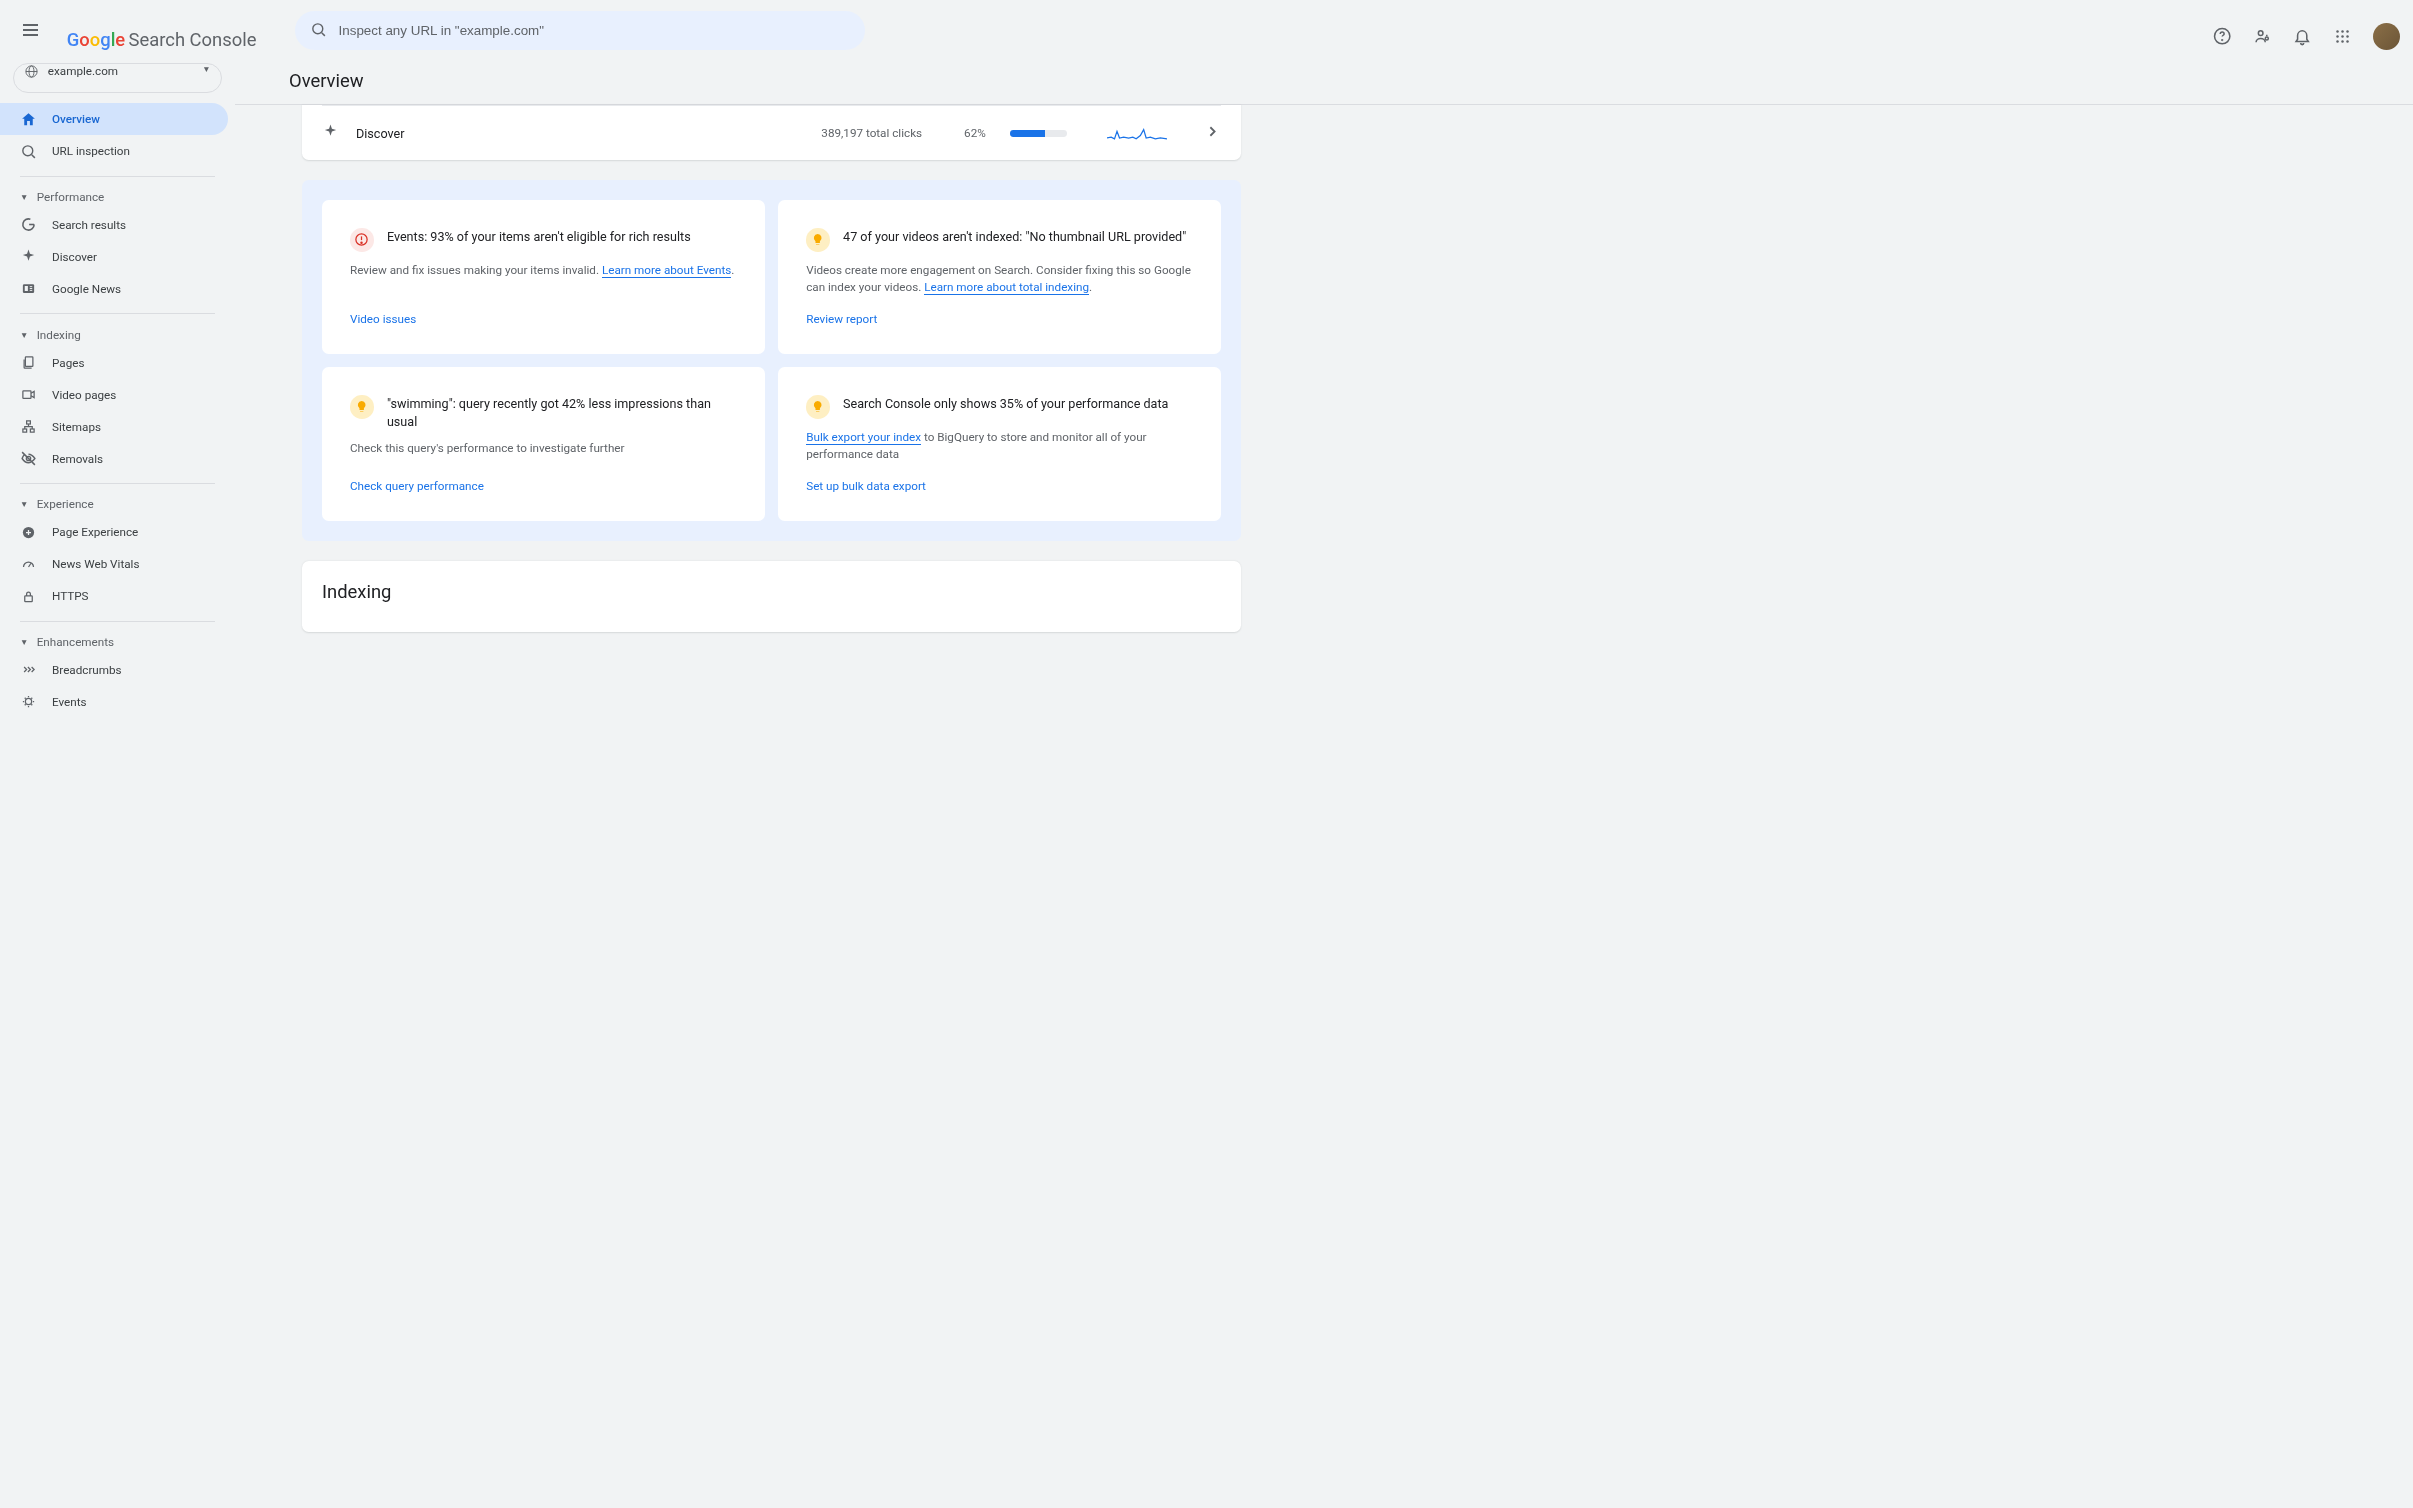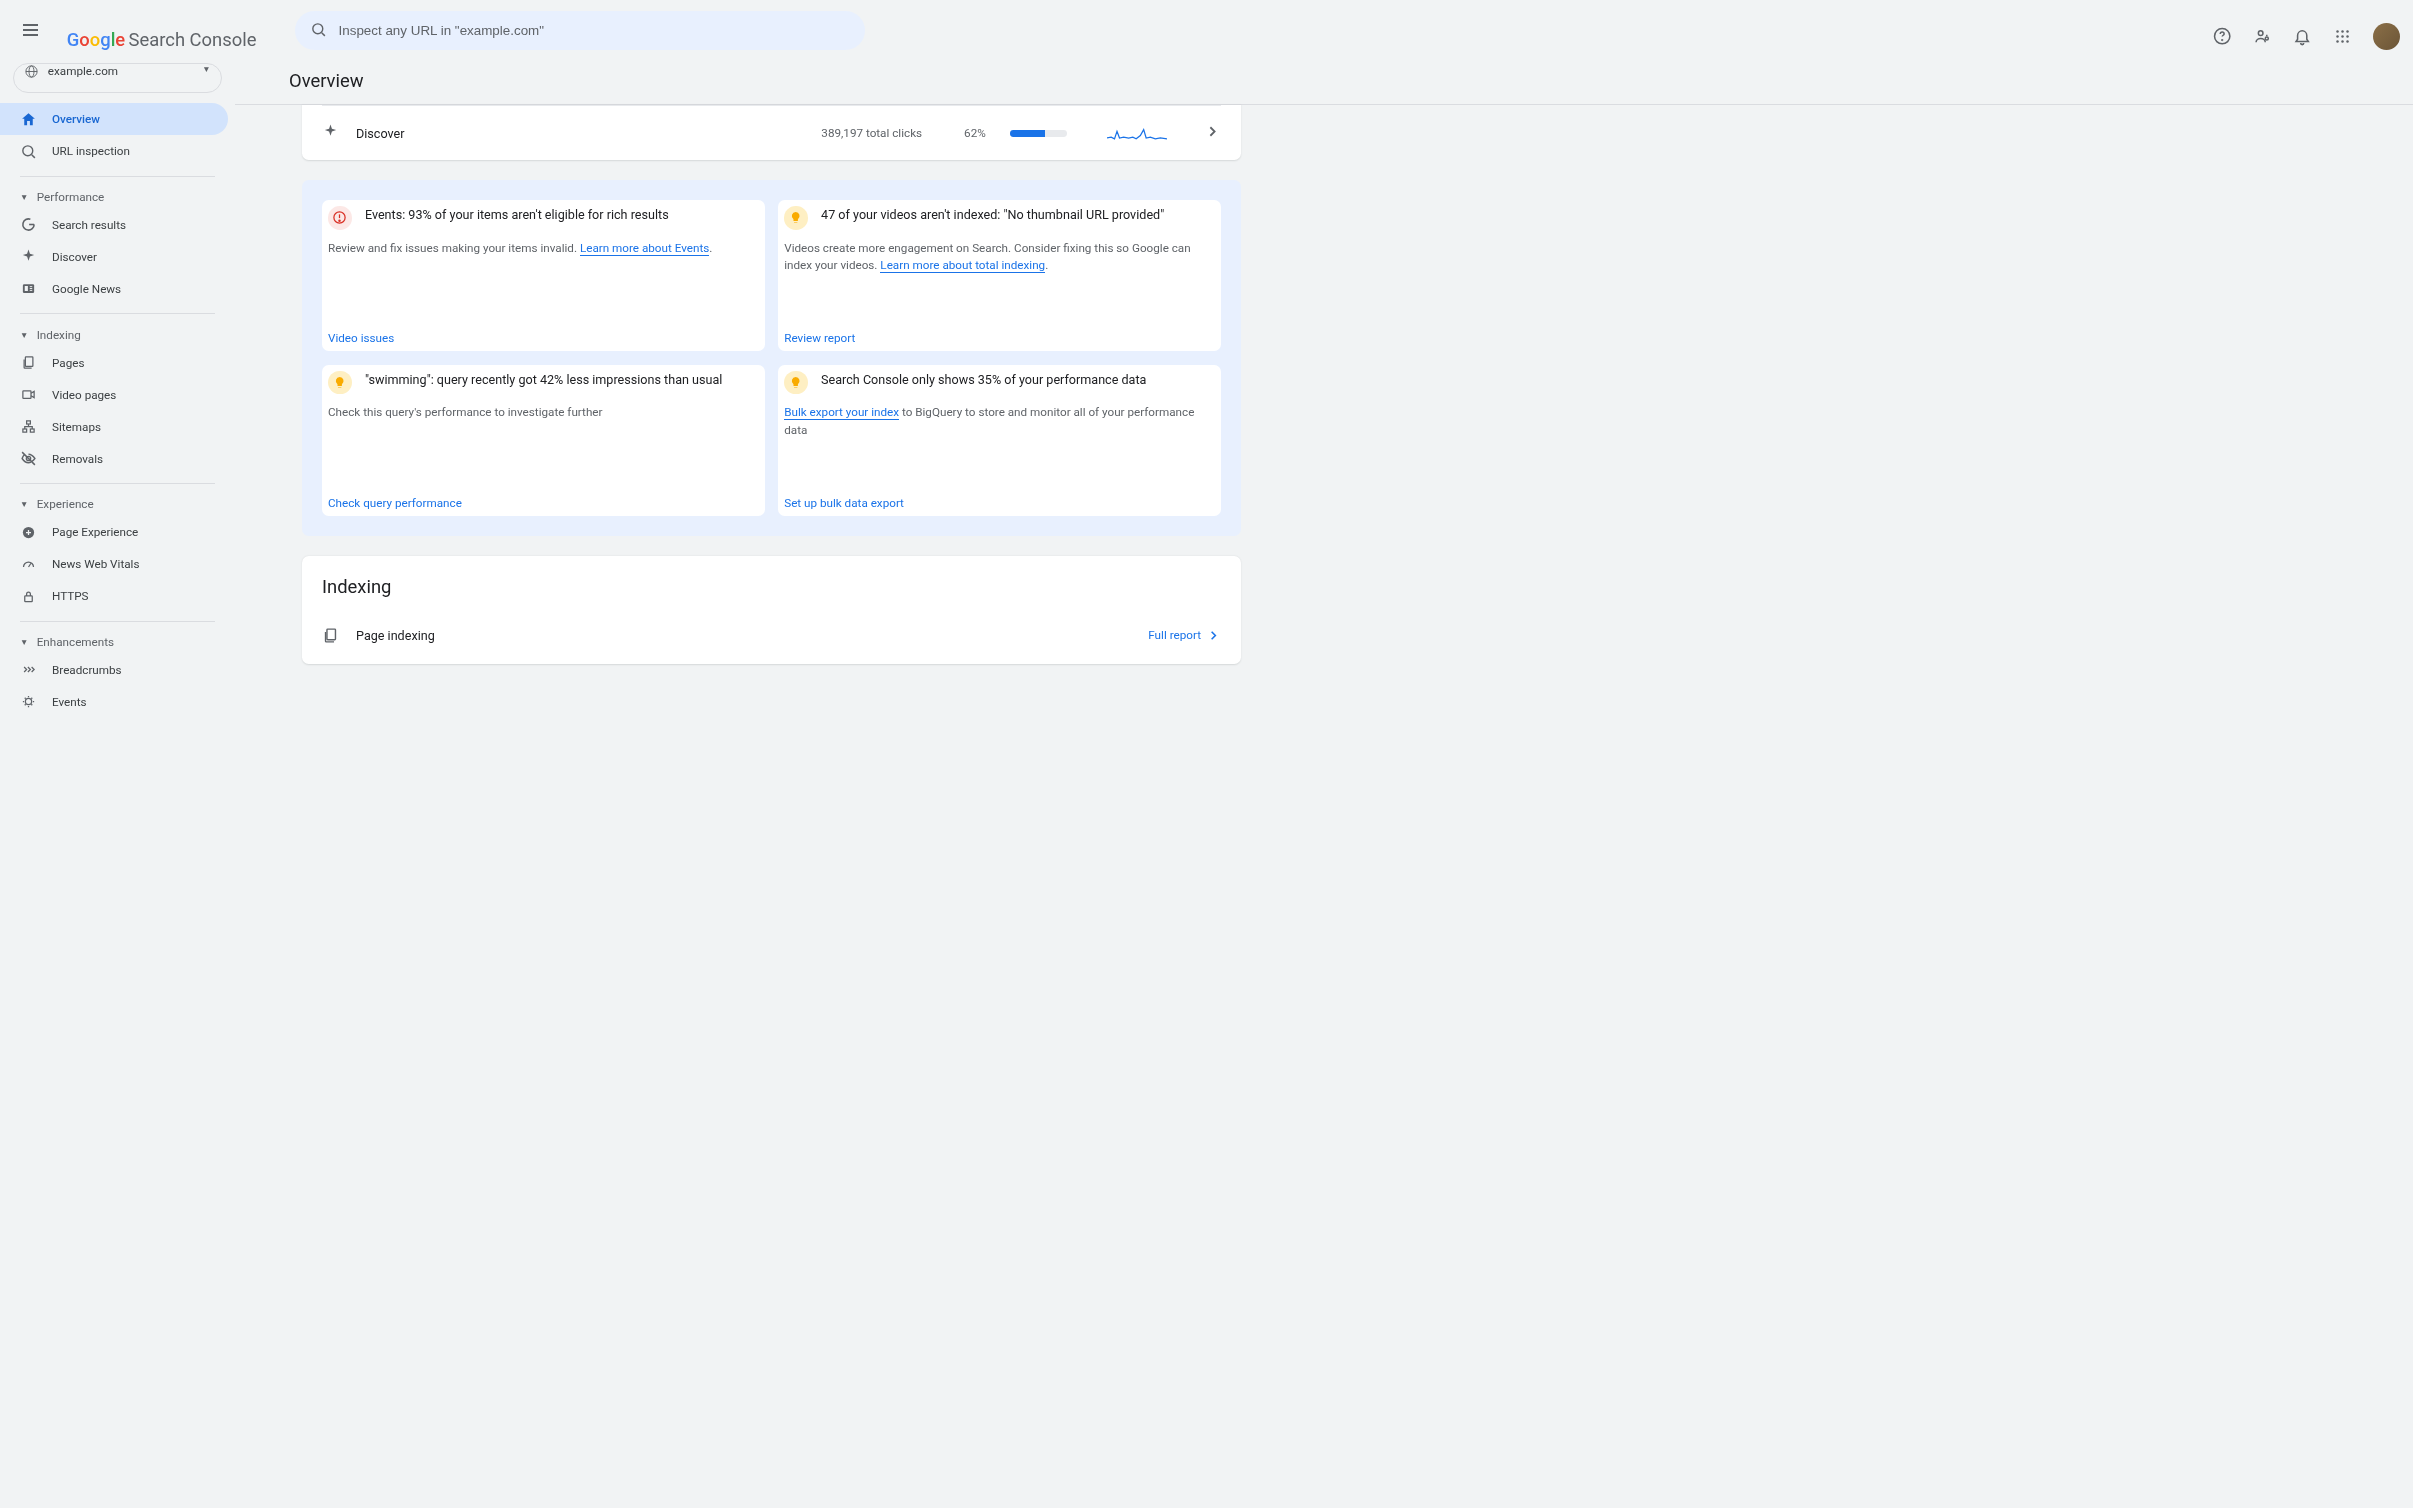--- a/index.html
+++ b/index.html
@@ -57,21 +57,21 @@
 
 
 .rec-section { background: #e8f0fe; border-radius: 6.7px; padding: 20px; margin-bottom: 20px; }
 .rec-header { display: flex; align-items: center; margin-bottom: 17px; }
 .rec-title { font-size: 18.4px; font-weight: 400; color: #202124; margin-right: 8.4px; }
 .badge-exp { border: 0.8px solid #5f6368; border-radius: 8.4px; padding: 0.8px 8.4px; font-size: 10px; color: #5f6368; margin-right: 6.7px; }
 .help-q { width: 15px; height: 15px; color: #5f6368; border: 1.3px solid #5f6368; border-radius: 50%; display: inline-flex; align-items: center; justify-content: center; font-size: 10px; }
 .feedback-link { margin-left: auto; display: flex; align-items: center; gap: 6.7px; color: #1a73e8; font-size: 11.7px; cursor: pointer; }
 
 .rec-grid { display: grid; grid-template-columns: 1fr 1fr; gap: 13.4px; }
-.rec-card { background: #fff; border-radius: 6.7px; padding: 6px; display: flex; flex-direction: column; min-height: 151px; }
+.rec-card { background: #fff; border-radius: 6.7px; padding: 28px; display: flex; flex-direction: column; min-height: 151px; }
 .rec-card-head { display: flex; gap: 13.4px; margin-bottom: 10px; }
 .rec-icon { width: 23.5px; height: 23.5px; border-radius: 50%; flex-shrink: 0; display: flex; align-items: center; justify-content: center; font-size: 11.7px; }
 .rec-icon.red { background: #fce8e6; color: #d93025; }
 .rec-icon.yellow { background: #feefc3; color: #f9ab00; }
 .rec-card-title { font-size: 12.6px; color: #202124; font-weight: 400; line-height: 1.4; }
 .rec-card-body { font-size: 11.7px; color: #5f6368; line-height: 1.5; margin-bottom: auto; }
 .rec-card-body a, .inline-link { color: #1a73e8; text-decoration: none; border-bottom: 0.8px solid #1a73e8; cursor: pointer; }
 .rec-card-action { margin-top: 15px; font-size: 11.7px; color: #1a73e8; cursor: pointer; }
 
 
@@ -401,34 +401,19 @@
               <div class="rec-card-body">
                 <a class="inline-link">Bulk export your index</a><span> to BigQuery to store and monitor all of your performance data</span>
               </div>
               <div class="rec-card-action">Set up bulk data export</div>
             </div>
           </div>
         </div>
 
         <div class="indexing-card">
           <div class="indexing-title">Indexing</div>
-          <div class="indexing-row">
-            <span class="nav-icon">
-                <svg width="17" height="17" viewBox="0 0 24 24" fill="none" stroke="#5f6368" stroke-width="2">
-                  <rect x="7" y="3" width="12" height="15" rx="1"></rect>
-                  <path d="M5 7v13a1 1 0 001 1h11"></path>
-                </svg>
-              </span>
-            <span class="indexing-row-label">Page indexing</span>
-            <div class="full-report">
-              <span>Full report</span>
-              <svg width="15" height="15" viewBox="0 0 24 24" fill="none" stroke="currentColor" stroke-width="2.5">
-                  <path d="M9 6l6 6-6 6"></path>
-                </svg>
-            </div>
-          </div>
         </div>
 
       </div>
     </div>
   </div>
 </div>
 
 
 </body></html>

